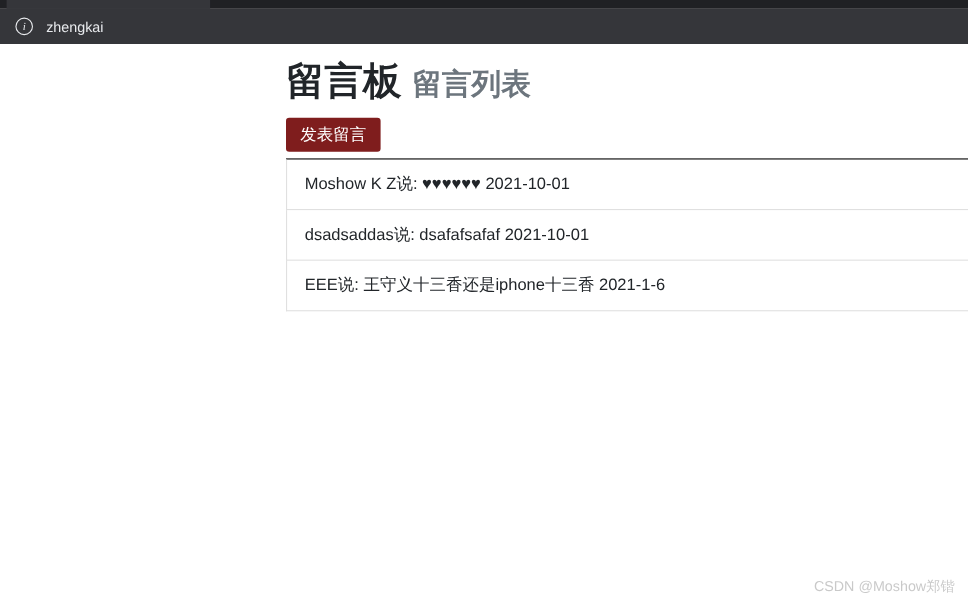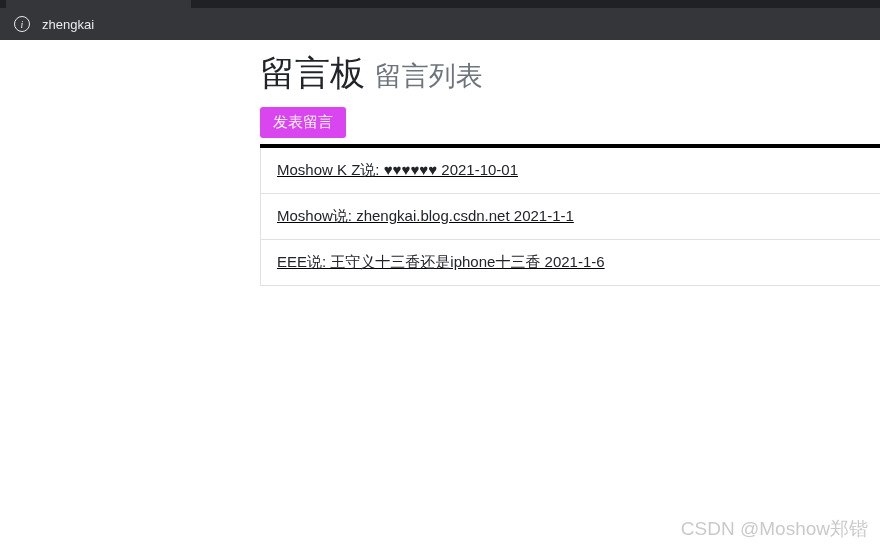--- a/index.html
+++ b/index.html
@@ -41,56 +41,55 @@
       justify-content: center;
       font-size: 10px;
       margin-right: 12px;
       font-family: Georgia, serif;
       font-style: italic;
     }
     .content {
       padding: 10px 0 0 260px;
     }
     h1 {
-      font-weight: 400;
+      font-weight: 700;
       font-size: 35px;
       color: #212529;
       margin-bottom: 10px;
     }
     h1 .sub {
       font-size: 27px;
       color: #6c757d;
     }
     .btn-post {
-      background: #d946ef;
+      background: #7f1d1d;
       color: #fff;
       border: none;
       padding: 6px 13px;
       font-size: 15px;
       border-radius: 3px;
       cursor: pointer;
       margin-bottom: 6px;
     }
     .msg-list {
       list-style: none;
-      border-top: 4px solid #000000;
-      text-decoration: underline;
+      border-top: 1px solid #000000;
     }
     .msg-item {
       padding: 13px 16px;
       border-bottom: 1px solid #e0e0e0;
       border-left: 1px solid #e0e0e0;
       font-size: 15px;
       color: #212529;
     }
     .watermark {
       position: absolute;
       right: 12px;
       bottom: 6px;
-      font-size: 19px;
+      font-size: 13px;
       color: rgba(120,120,120,0.4);
       pointer-events: none;
       margin-left: 32px;
     }
   </style>
 </head>
 <body>
 
 <div class="tab-strip">
   <div class="tab"></div>
@@ -102,18 +101,18 @@
 </div>
 
 <div class="content">
   <h1>
     <span>留言板</span>
     <span class="sub">留言列表</span>
   </h1>
   <button class="btn-post">发表留言</button>
   <ul class="msg-list">
       <li class="msg-item">Moshow K Z说: ♥♥♥♥♥♥ 2021-10-01</li>
-      <li class="msg-item">Moshow说: zhengkai.blog.csdn.net 2021-1-1</li>
+      <li class="msg-item">dsadsaddas说: dsafafsafaf 2021-10-01</li>
       <li class="msg-item">EEE说: 王守义十三香还是iphone十三香 2021-1-6</li>
     </ul>
 </div>
 
 <div class="watermark">CSDN @Moshow郑锴</div>
 
 </body></html>

